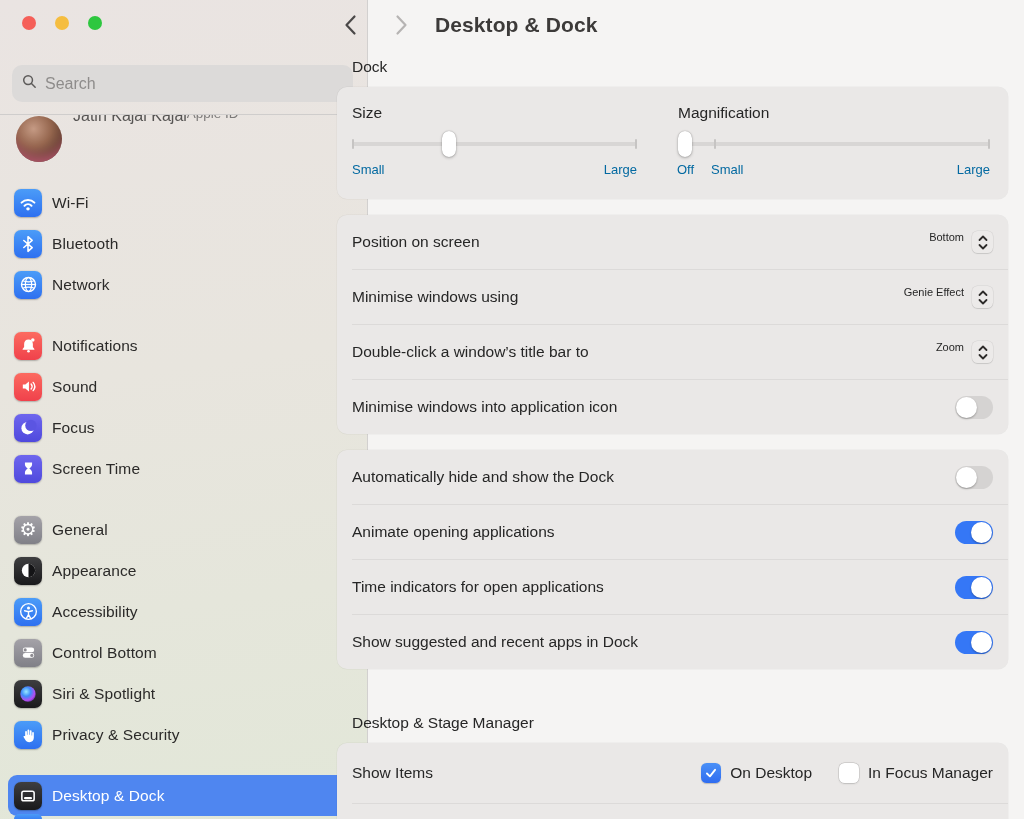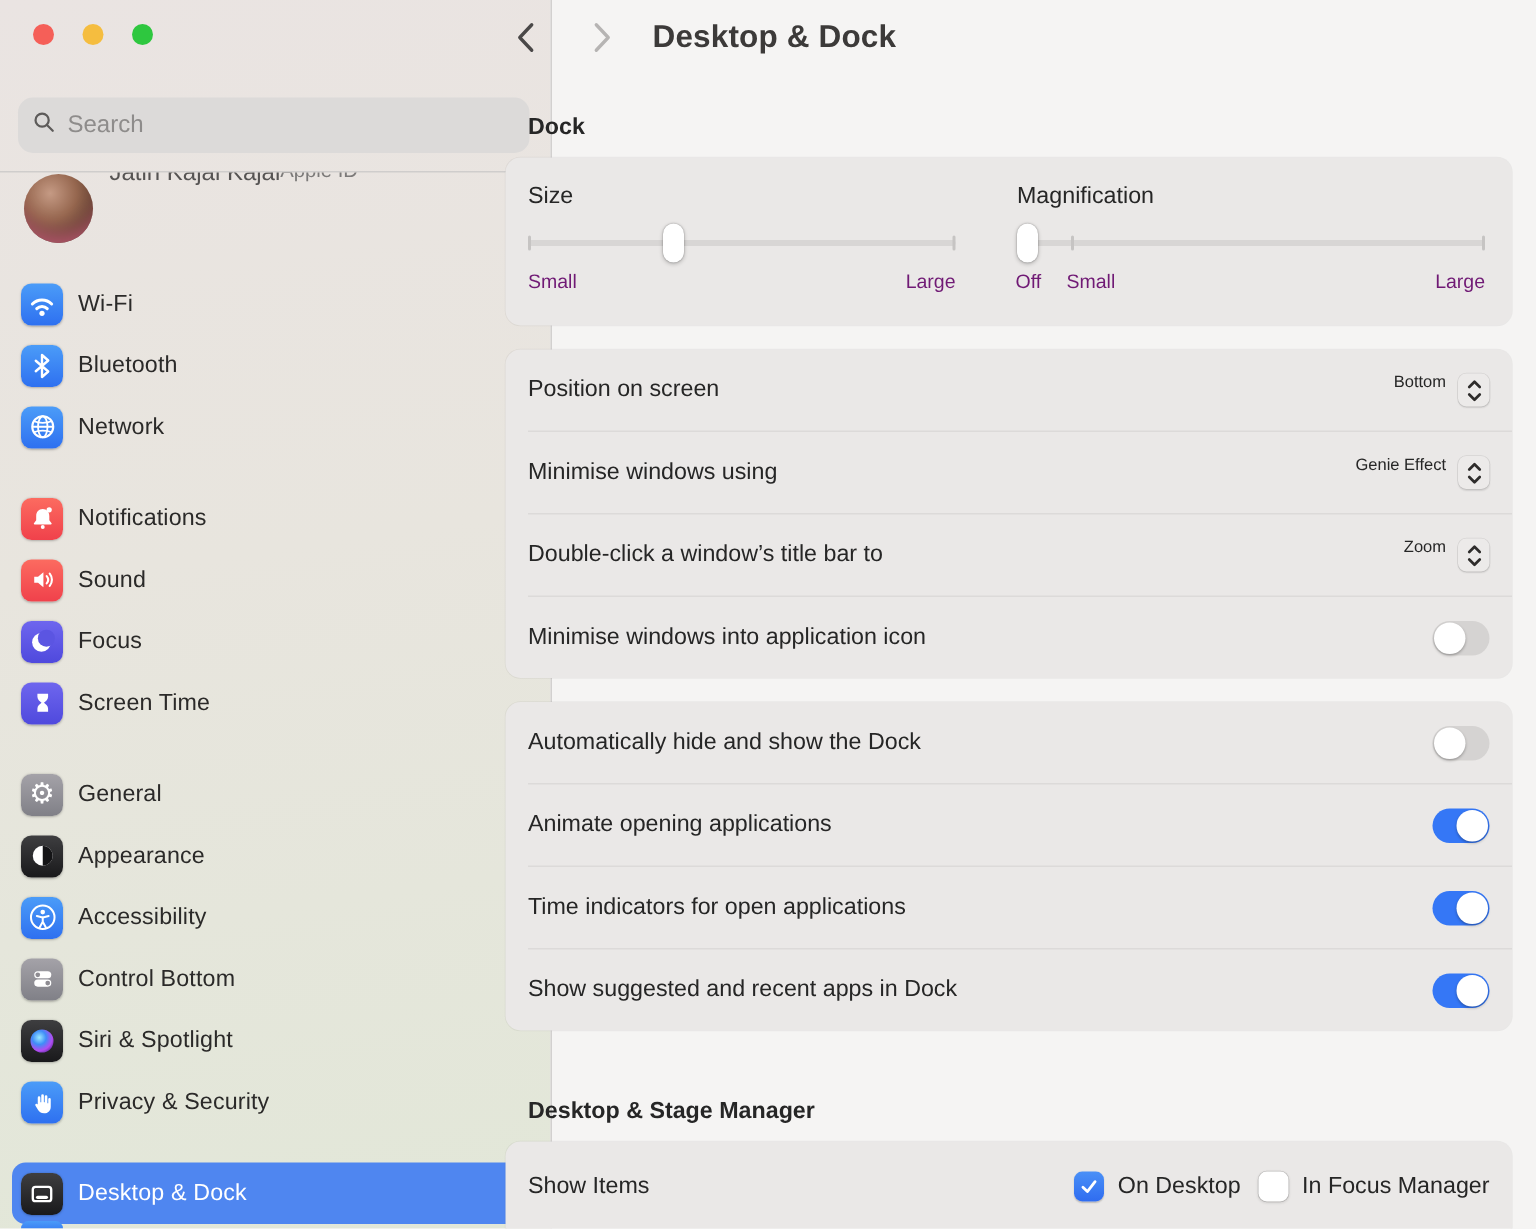--- a/index.html
+++ b/index.html
@@ -60,57 +60,57 @@
     position:absolute; bottom:0; left:14px; width:28px; height:5px;
     border-radius:7px 7px 0 0; background:linear-gradient(180deg,#4b9cf8,#3b82f4);
   }
   
   .main { position:absolute; left:308px; top:0; right:0; bottom:0; }
   .header { display:flex; align-items:center; padding:13px 0 0 34px; }
   .nav-btn { width:16px; height:24px; display:flex; align-items:center; justify-content:center; }
   .hdr-title { font-size:21px; font-weight:bold; color:#3c3a39; margin-left:26px; letter-spacing:.1px; }
   .nav-btn.back { margin-right:35px; }
   .content { padding:0 16px 0 29px; }
-  .section-title { font-size:15.5px; font-weight:bold; color:#262626; margin:39px 0 11px 15px; }
+  .section-title { font-size:15.5px; font-weight:normal; color:#262626; margin:21px 0 11px 15px; }
   .section-title.second { margin-top:45px; }
   .card { background:#eae8e7; border-radius:10px; box-shadow:0 0 0 .5px rgba(0,0,0,.05); }
   .card-sliders { height:112px; position:relative; }
   .slider-col { position:absolute; top:17px; }
   .col-size { left:15px;  width:285px; }
   .col-mag  { left:341px; width:312px; }
   .slider-label { font-size:15.5px; color:#262626; }
   .slider { position:relative; height:26px; margin-top:9px; }
   .track { position:absolute; top:11px; left:0; right:0; height:4px; background:#d8d6d5; border-radius:2px; }
   .tick  { position:absolute; top:8px; width:2px; height:10px; background:#c6c4c3; border-radius:1px; }
   .thumb {
     position:absolute; top:0; width:14px; height:26px; background:#fff; border-radius:7px;
     box-shadow:0 0 1px rgba(0,0,0,.4), 0 1px 3px rgba(0,0,0,.25);
   }
-  .slider-sub { position:relative; height:16px; margin-top:5px; font-size:13px; color:#701a75; }
+  .slider-sub { position:relative; height:16px; margin-top:5px; font-size:13px; color:#0369a1; }
   .slider-sub span { position:absolute; top:0; }
   .row { height:54px; display:flex; align-items:center; justify-content:space-between; padding:0 15px; }
   .row-label { font-size:15.5px; color:#262626; }
   .row-sep { height:1px; background:#dcdad9; margin-left:15px; }
   .row-value { font-size:11px; color:#262626; display:flex; gap:8px; }
   .stepper {
     width:21px; height:22px; background:#eceae9; border-radius:5.5px;
     display:flex; align-items:center; justify-content:center;
     box-shadow:0 0 0 .5px rgba(0,0,0,.09), 0 1px 1px rgba(0,0,0,.1);
   }
   .toggle { width:38px; height:23px; border-radius:12px; position:relative; }
   .toggle.on  { background:#3577f6; }
   .toggle.off { background:#d5d3d2; }
   .knob {
     position:absolute; top:1px; width:21px; height:21px; border-radius:50%; background:#fff;
     box-shadow:0 1px 2px rgba(0,0,0,.3);
   }
   .toggle.on .knob { right:1px; } .toggle.off .knob { left:1px; } .mt16 { margin-top:16px; }
   .card-stage { height:130px; overflow:hidden; }
   .row-stage { height:60px; display:flex; align-items:center; justify-content:space-between; padding:0 15px; }
-  .cb-cluster { display:flex; align-items:center; gap:12px; }
+  .cb-cluster { display:flex; align-items:center; gap:27px; }
   .cb-group { display:flex; align-items:center; gap:9px; font-size:15.5px; }
   .checkbox { width:20px; height:20px; border-radius:5.5px; display:flex; align-items:center; justify-content:center; }
   .checkbox.checked { background:linear-gradient(180deg,#4a90f7,#2f6cf0); box-shadow:0 .5px 1px rgba(0,0,0,.2); }
   .checkbox.unchecked { background:#fff; box-shadow:0 0 0 .5px rgba(0,0,0,.16), 0 .5px 2px rgba(0,0,0,.12); }
 </style>
 </head>
 <body>
 
 <div class="sidebar">
   <div class="traffic">

